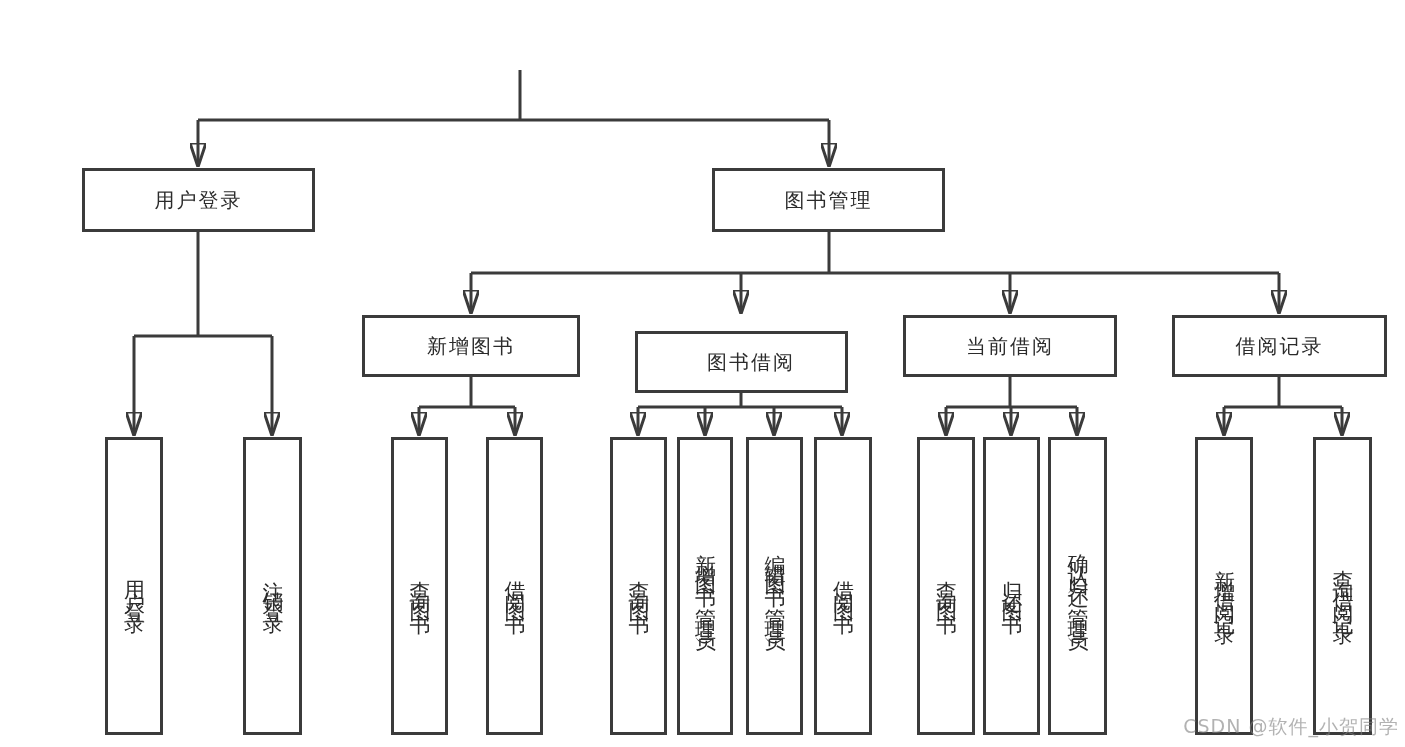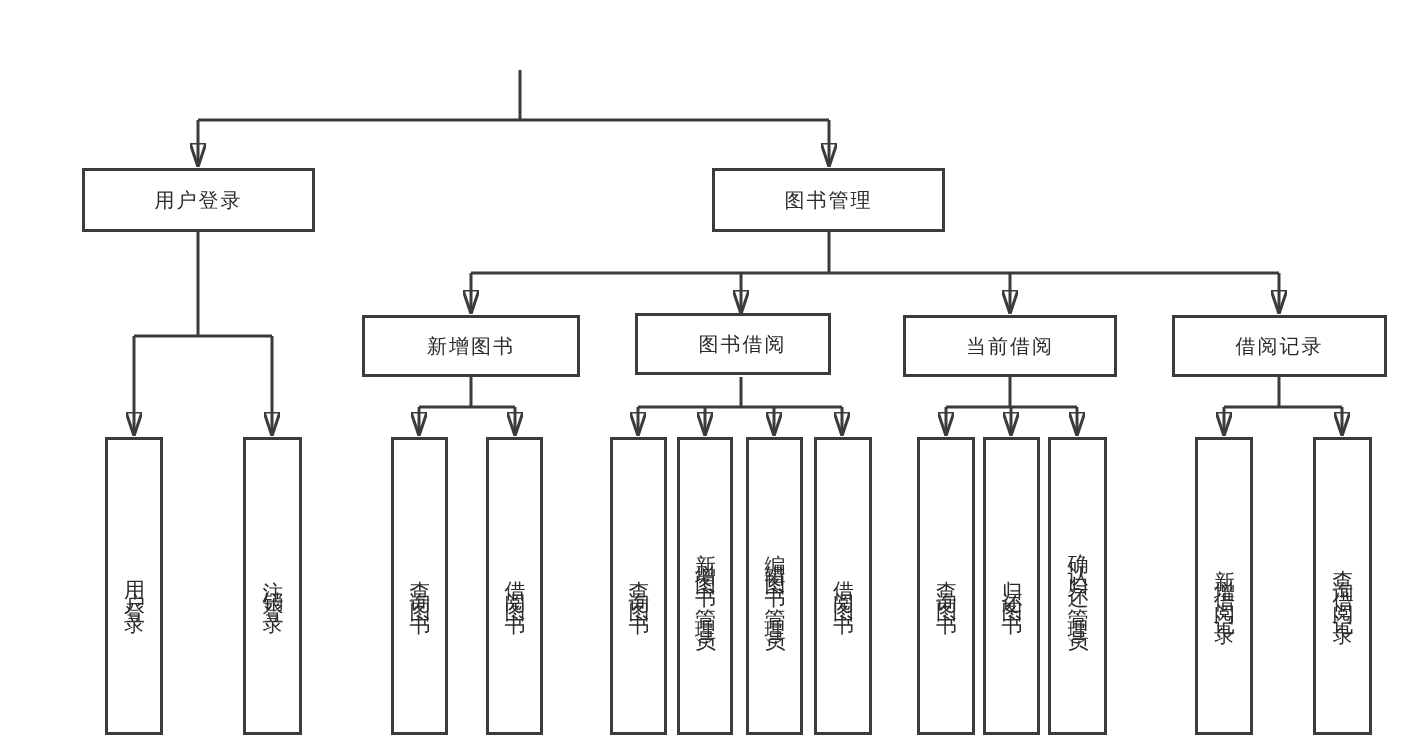--- a/index.html
+++ b/index.html
@@ -28,21 +28,21 @@
     text-orientation:mixed;
     font-size:21px;
     letter-spacing:11px;
     line-height:1;
     white-space:nowrap;
   }
   .root{left:15px;top:12px;width:1007px;height:58px;}
   .n-user-login{left:82px;top:168px;width:233px;height:64px;}
   .n-book-mgmt{left:712px;top:168px;width:233px;height:64px;}
   .n-new-book{left:362px;top:315px;width:218px;height:62px;}
-  .n-book-borrow{left:635px;top:313px;width:196px;height:62px;padding-left:19px;}
+  .n-book-borrow{left:635px;top:331px;width:213px;height:62px;padding-left:19px;}
   .n-cur-borrow{left:903px;top:315px;width:214px;height:62px;text-align:right;}
   .n-rec{left:1172px;top:315px;width:215px;height:62px;}
   .leaf{top:437px;height:298px;}
   .l1{left:105px;width:58px;}
   .l2{left:243px;width:59px;}
   .l3{left:391px;width:57px;}
   .l4{left:486px;width:57px;}
   .l5{left:610px;width:57px;}
   .l6{left:677px;width:56px;}
   .l7{left:746px;width:57px;}
@@ -180,14 +180,15 @@
     <span>确认归还（管理员）</span>
   </div>
 
   <div class="node vnode leaf l12">
     <span>新增借阅记录</span>
   </div>
   <div class="node vnode leaf l13">
     <span>查询借阅记录</span>
   </div>
 
+  <div class="watermark">CSDN @软件_小贺同学</div>
 
 </div>
 
 </body></html>

